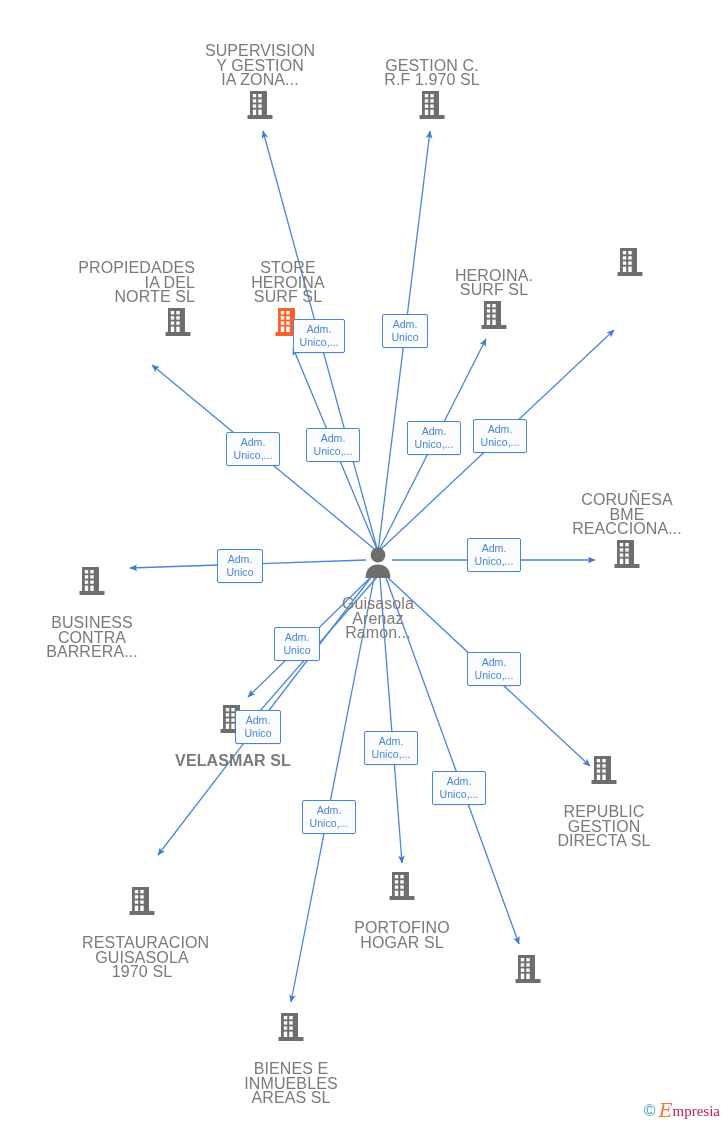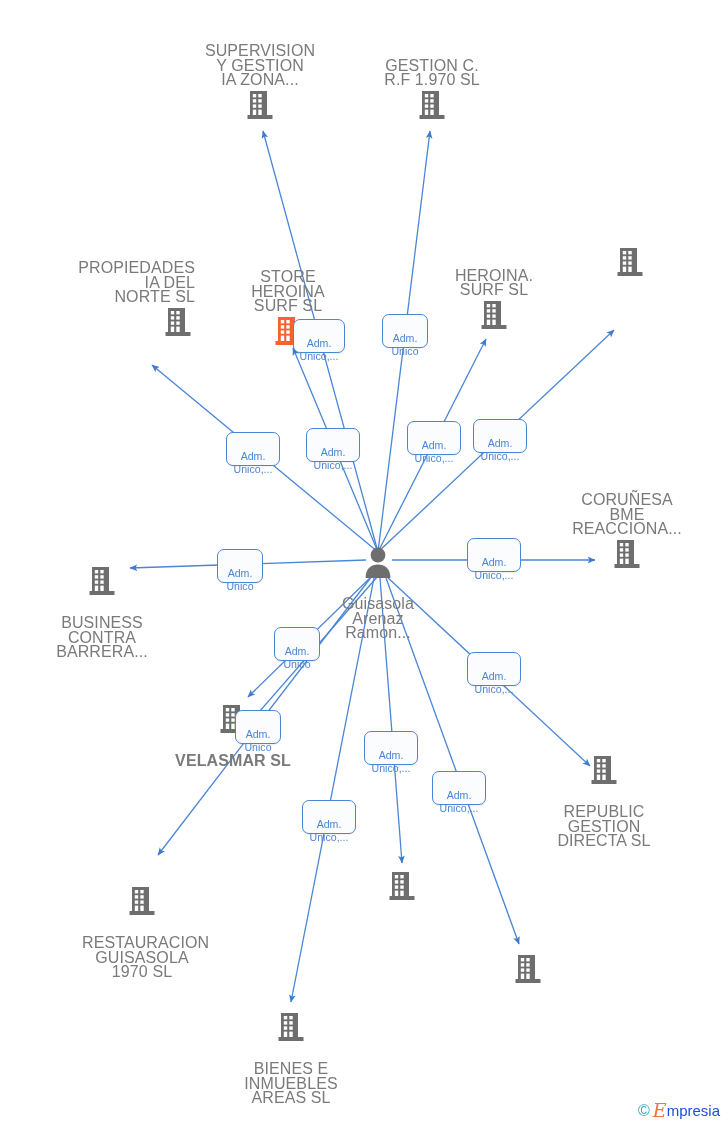--- a/index.html
+++ b/index.html
@@ -46,26 +46,26 @@
   .icon-wrap {
     display: block;
     line-height: 0;
   }
   .icon-wrap svg { display: inline-block; }
   .edge-label {
     position: absolute;
     box-sizing: border-box;
     background: #fbfcfe;
     border: 1px solid #4a86d6;
-    border-radius: 7px;
+    border-radius: 2px;
     color: #4a86d6;
     font-size: 10.6px;
     line-height: 13.4px;
     text-align: center;
-    padding: 17px 5px 3px 5px;
+    padding: 3px 5px 3px 5px;
     white-space: pre-line;
     pointer-events: auto;
     box-shadow: 0 1px 1px rgba(0,0,0,0.06);
   }
   .watermark {
     position: absolute;
     right: 8px;
     bottom: 5px;
     display: flex;
     align-items: center;
@@ -78,22 +78,22 @@
     line-height: 16px;
   }
   .wm-e {
     color: #f2763b;
     font-family: "DejaVu Serif", serif;
     font-style: italic;
     font-size: 19px;
     line-height: 19px;
   }
   .wm-rest {
-    color: #1d4ed8;
-    font-family: Liberation Sans, sans-serif;
+    color: #be185d;
+    font-family: Liberation Serif, serif;
     font-size: 15px;
     line-height: 16px;
     margin-left: -3px;
   }
 </style>
 </head>
 <body>
 
 <div id="canvas">
 
@@ -149,21 +149,21 @@
             <rect x="9.8" y="6" width="3.4" height="3.4" fill="#fff"></rect>
             <rect x="15.3" y="6" width="3.4" height="3.4" fill="#fff"></rect>
             <rect x="9.8" y="11.2" width="3.4" height="3.4" fill="#fff"></rect>
             <rect x="15.3" y="11.2" width="3.4" height="3.4" fill="#fff"></rect>
             <rect x="9.8" y="16.4" width="3.4" height="3.4" fill="#fff"></rect>
             <rect x="15.3" y="16.4" width="3.4" height="3.4" fill="#fff"></rect>
             <rect x="9.8" y="21.6" width="3.4" height="5.4" fill="#fff"></rect>
             <rect x="15.3" y="21.6" width="3.4" height="5.4" fill="#fff"></rect>
           </svg></span>
       </div>
-      <div class="node" style="left: 288px; top: 270px;">
+      <div class="node" style="left: 288px; top: 261px;">
         <div class="node-label above">STORE
 HEROINA
 SURF  SL</div>
         <span class="icon-wrap"><svg width="34" height="34" viewBox="0 0 34 34" aria-hidden="true">
             <rect x="7" y="3" width="17" height="25" fill="#f9622c"></rect>
             <rect x="4.5" y="27" width="25" height="4" fill="#f9622c"></rect>
             <rect x="9.8" y="6" width="3.4" height="3.4" fill="#fff"></rect>
             <rect x="15.3" y="6" width="3.4" height="3.4" fill="#fff"></rect>
             <rect x="9.8" y="11.2" width="3.4" height="3.4" fill="#fff"></rect>
             <rect x="15.3" y="11.2" width="3.4" height="3.4" fill="#fff"></rect>
@@ -230,21 +230,21 @@
             <rect x="9.8" y="6" width="3.4" height="3.4" fill="#fff"></rect>
             <rect x="15.3" y="6" width="3.4" height="3.4" fill="#fff"></rect>
             <rect x="9.8" y="11.2" width="3.4" height="3.4" fill="#fff"></rect>
             <rect x="15.3" y="11.2" width="3.4" height="3.4" fill="#fff"></rect>
             <rect x="9.8" y="16.4" width="3.4" height="3.4" fill="#fff"></rect>
             <rect x="15.3" y="16.4" width="3.4" height="3.4" fill="#fff"></rect>
             <rect x="9.8" y="21.6" width="3.4" height="5.4" fill="#fff"></rect>
             <rect x="15.3" y="21.6" width="3.4" height="5.4" fill="#fff"></rect>
           </svg></span>
       </div>
-      <div class="node" style="left: 102px; top: 564px;">
+      <div class="node" style="left: 92px; top: 564px;">
         <span class="icon-wrap"><svg width="34" height="34" viewBox="0 0 34 34" aria-hidden="true">
             <rect x="7" y="3" width="17" height="25" fill="#6e6e6e"></rect>
             <rect x="4.5" y="27" width="25" height="4" fill="#6e6e6e"></rect>
             <rect x="9.8" y="6" width="3.4" height="3.4" fill="#fff"></rect>
             <rect x="15.3" y="6" width="3.4" height="3.4" fill="#fff"></rect>
             <rect x="9.8" y="11.2" width="3.4" height="3.4" fill="#fff"></rect>
             <rect x="15.3" y="11.2" width="3.4" height="3.4" fill="#fff"></rect>
             <rect x="9.8" y="16.4" width="3.4" height="3.4" fill="#fff"></rect>
             <rect x="15.3" y="16.4" width="3.4" height="3.4" fill="#fff"></rect>
             <rect x="9.8" y="21.6" width="3.4" height="5.4" fill="#fff"></rect>
@@ -309,20 +309,22 @@
             <rect x="4.5" y="27" width="25" height="4" fill="#6e6e6e"></rect>
             <rect x="9.8" y="6" width="3.4" height="3.4" fill="#fff"></rect>
             <rect x="15.3" y="6" width="3.4" height="3.4" fill="#fff"></rect>
             <rect x="9.8" y="11.2" width="3.4" height="3.4" fill="#fff"></rect>
             <rect x="15.3" y="11.2" width="3.4" height="3.4" fill="#fff"></rect>
             <rect x="9.8" y="16.4" width="3.4" height="3.4" fill="#fff"></rect>
             <rect x="15.3" y="16.4" width="3.4" height="3.4" fill="#fff"></rect>
             <rect x="9.8" y="21.6" width="3.4" height="5.4" fill="#fff"></rect>
             <rect x="15.3" y="21.6" width="3.4" height="5.4" fill="#fff"></rect>
           </svg></span>
+        <div class="node-label below">PORTOFINO
+HOGAR  SL</div>
       </div>
       <div class="node" style="left: 528px; top: 952px;">
         <span class="icon-wrap"><svg width="34" height="34" viewBox="0 0 34 34" aria-hidden="true">
             <rect x="7" y="3" width="17" height="25" fill="#6e6e6e"></rect>
             <rect x="4.5" y="27" width="25" height="4" fill="#6e6e6e"></rect>
             <rect x="9.8" y="6" width="3.4" height="3.4" fill="#fff"></rect>
             <rect x="15.3" y="6" width="3.4" height="3.4" fill="#fff"></rect>
             <rect x="9.8" y="11.2" width="3.4" height="3.4" fill="#fff"></rect>
             <rect x="15.3" y="11.2" width="3.4" height="3.4" fill="#fff"></rect>
             <rect x="9.8" y="16.4" width="3.4" height="3.4" fill="#fff"></rect>

